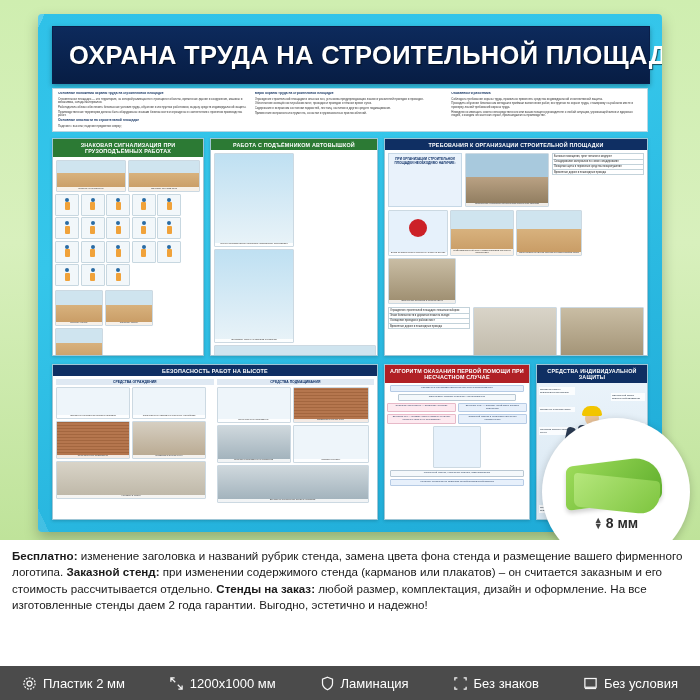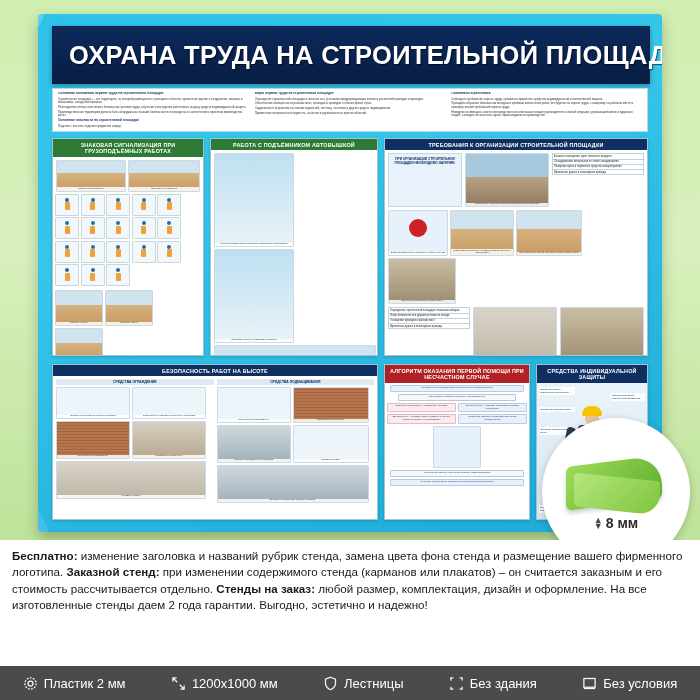--- a/index.html
+++ b/index.html
@@ -493,29 +493,29 @@
           </svg>
       </span>
       <span>1200х1000 мм</span>
     </div>
     <div class="fitem">
       <span class="fico">
         <svg viewBox="0 0 24 24" width="15" height="15">
             <path d="M12 2l8 3v7c0 5-4 8-8 10-4-2-8-5-8-10V5z" fill="none" stroke="#fff" stroke-width="2"></path>
           </svg>
       </span>
-      <span>Лестницы</span>
+      <span>Ламинация</span>
     </div>
     <div class="fitem">
       <span class="fico">
         <svg viewBox="0 0 24 24" width="15" height="15">
             <path d="M3 7V3h4M17 3h4v4M21 17v4h-4M7 21H3v-4" fill="none" stroke="#fff" stroke-width="2"></path>
           </svg>
       </span>
-      <span>Без здания</span>
+      <span>Без знаков</span>
     </div>
     <div class="fitem">
       <span class="fico">
         <svg viewBox="0 0 24 24" width="15" height="15">
             <rect x="3" y="4" width="18" height="14" fill="none" stroke="#fff" stroke-width="2"></rect>
             <path d="M3 20h18" stroke="#fff" stroke-width="2"></path>
           </svg>
       </span>
       <span>Без условия</span>
     </div>

